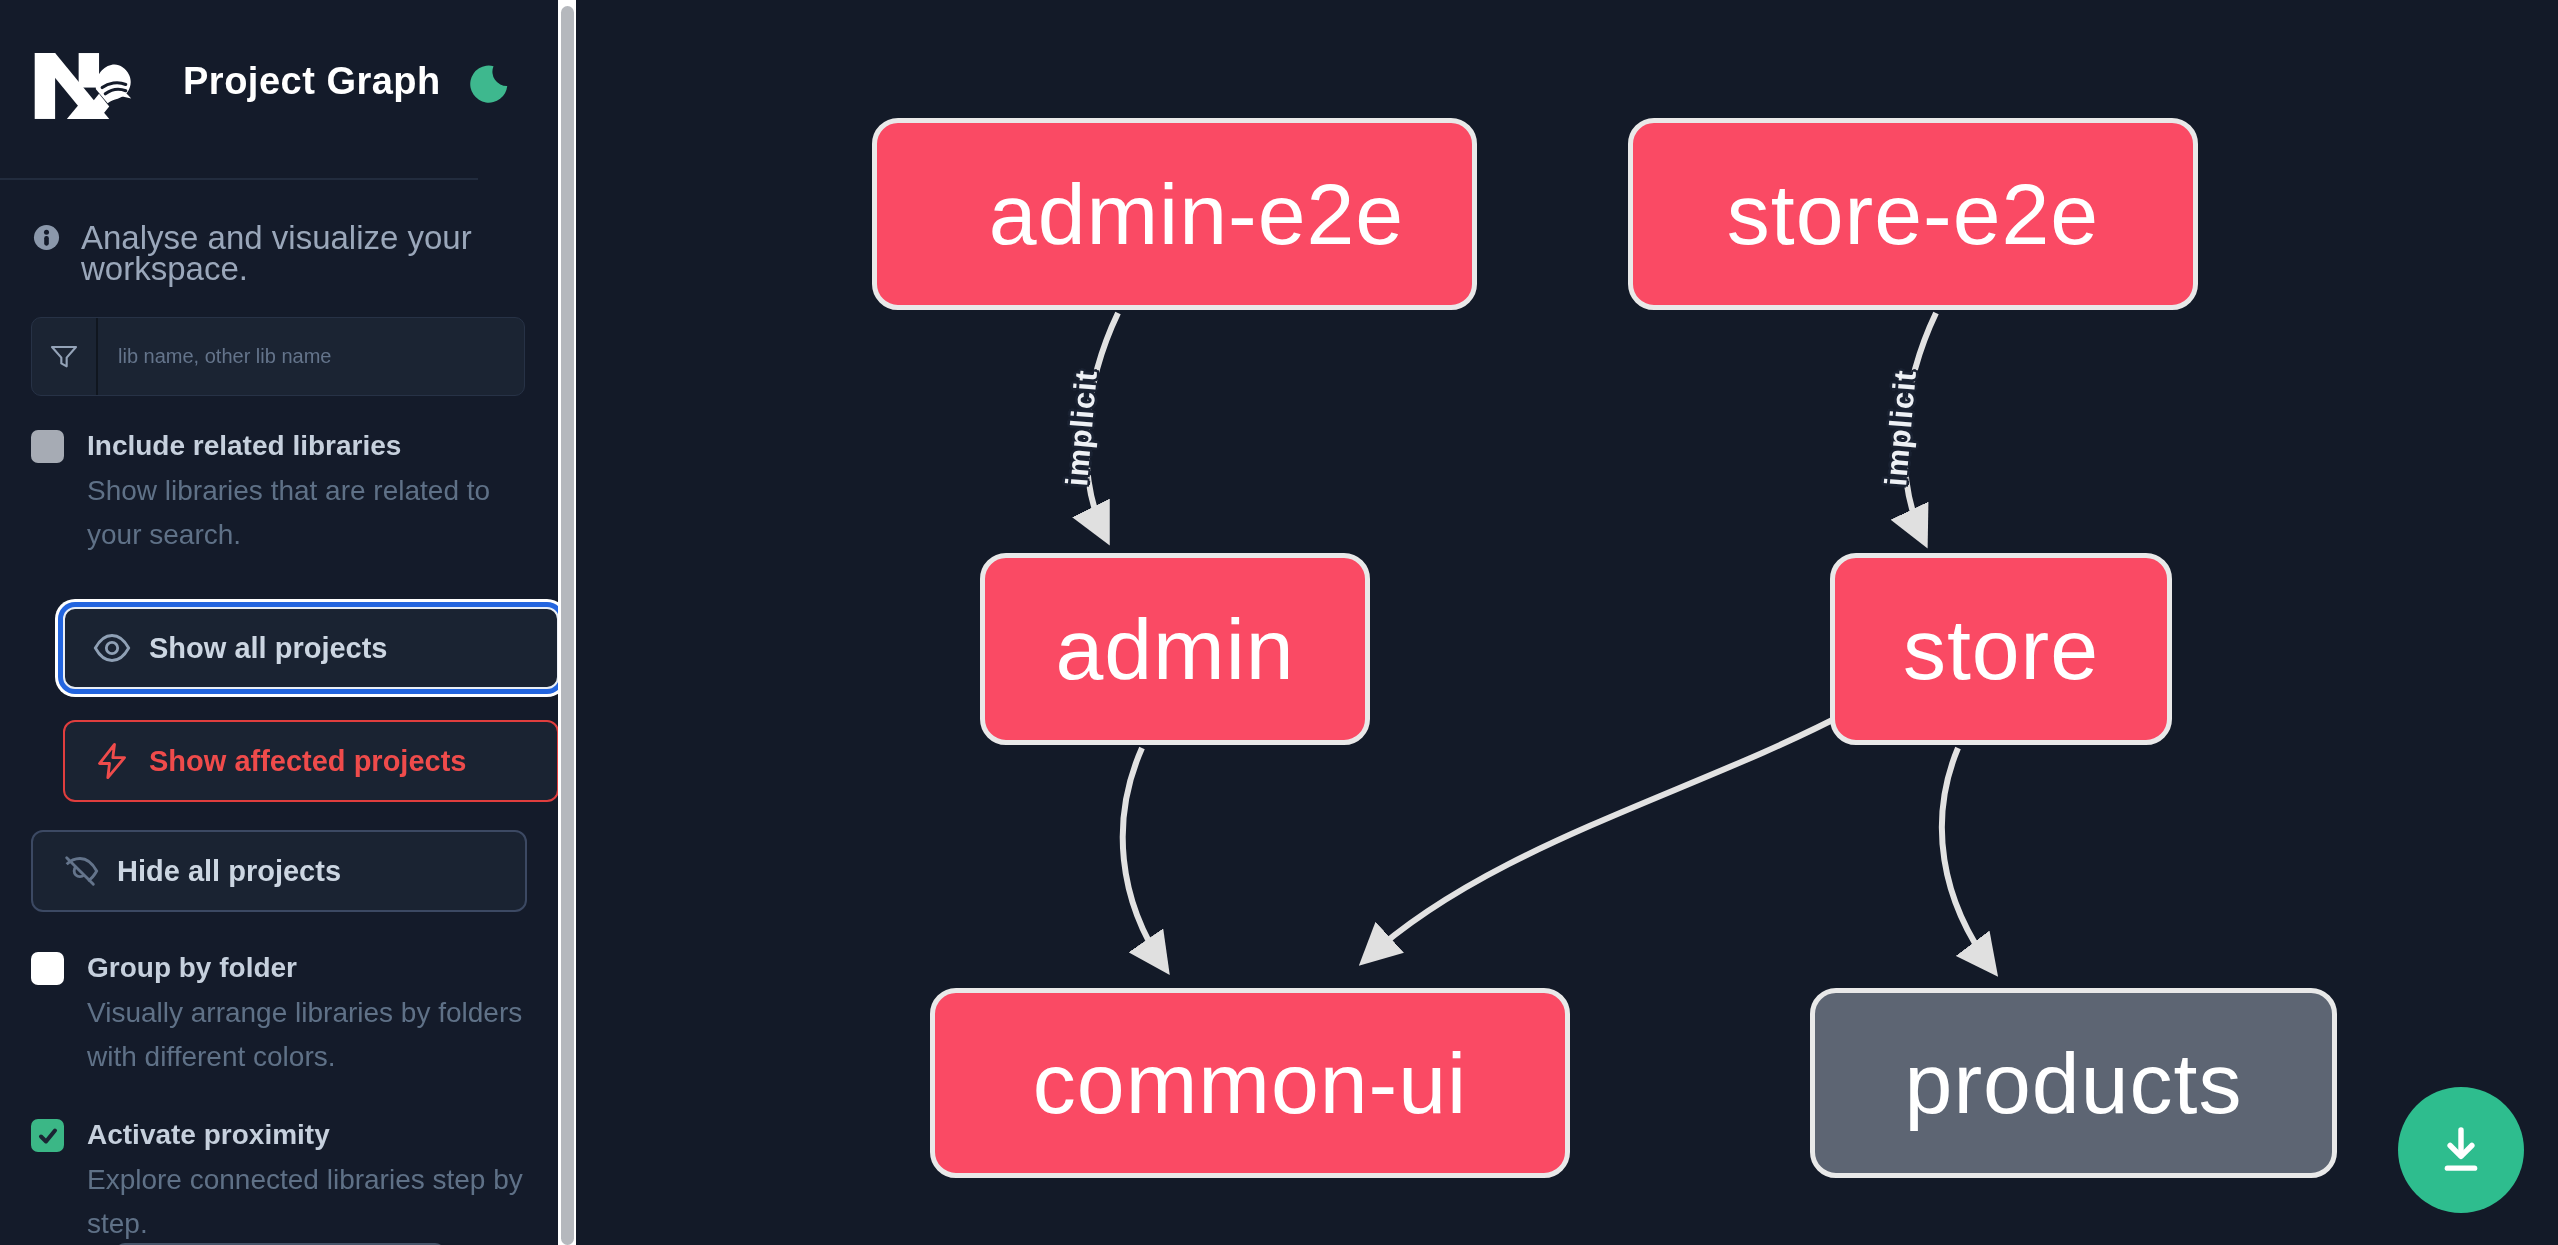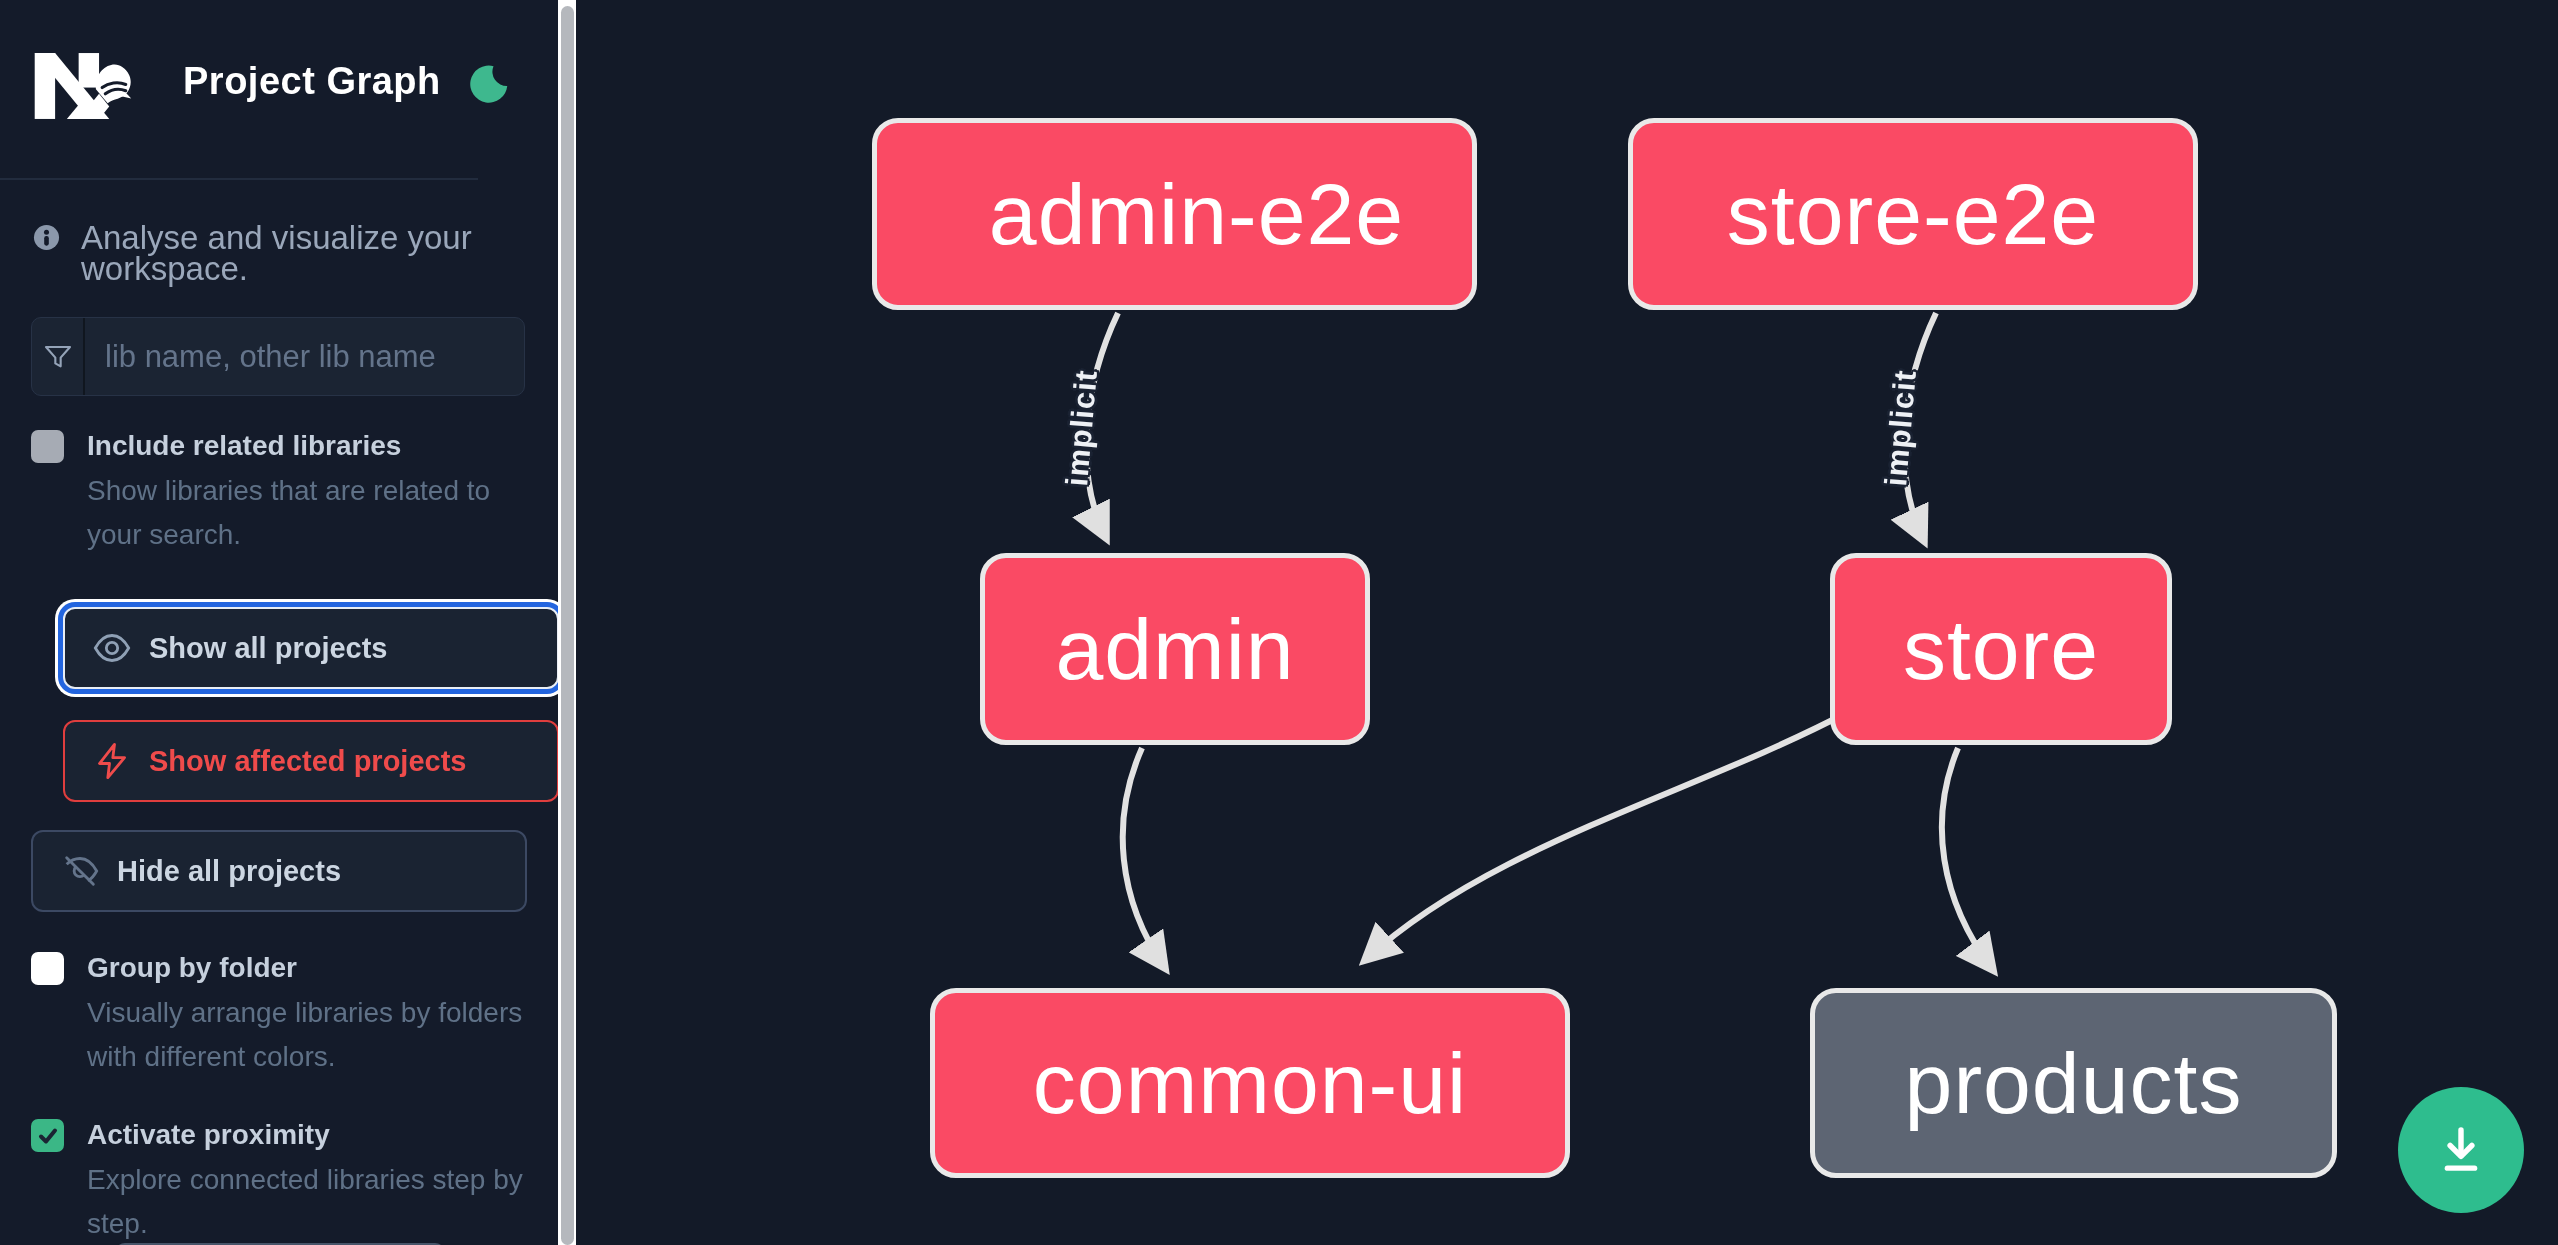--- a/index.html
+++ b/index.html
@@ -20,21 +20,21 @@
   .info-icon{width:27px;height:27px;flex:0 0 27px;margin-top:2px;}
   .tagline{margin-left:21px;font-size:33px;color:#9aa7ba;line-height:31px;}
   .search-box{
     position:absolute;left:31px;top:317px;width:494px;height:79px;
     background:#1b2433;border:1px solid #273246;border-radius:10px;
     display:flex;align-items:stretch;box-sizing:border-box;
   }
   .funnel-cell{width:64px;display:flex;align-items:center;justify-content:center;border-right:2px solid #10161f;}
   .search-input{
     flex:1;background:transparent;border:none;outline:none;color:#cbd5e1;
-    font-size:31px;font-family:"Liberation Sans",sans-serif;padding:0 20px;
+    font-size:20px;font-family:"Liberation Sans",sans-serif;padding:0 20px;
   }
   .search-input::placeholder{color:#64748b;opacity:1;}
   .check-block{position:absolute;left:31px;width:500px;}
   .cb{position:absolute;left:0;top:3px;width:33px;height:33px;border-radius:7px;cursor:pointer;}
   .cb-gray{background:#a6abb4;}
   .cb-white{background:#ffffff;}
   .cb-green{background:#3bb786;display:flex;align-items:center;justify-content:center;}
   .cb-texts{margin-left:56px;}
   .cb-label{font-size:28px;font-weight:700;color:#c6d0dd;line-height:38px;}
   .cb-desc{font-size:28px;color:#5f7187;line-height:44px;margin-top:4px;}

